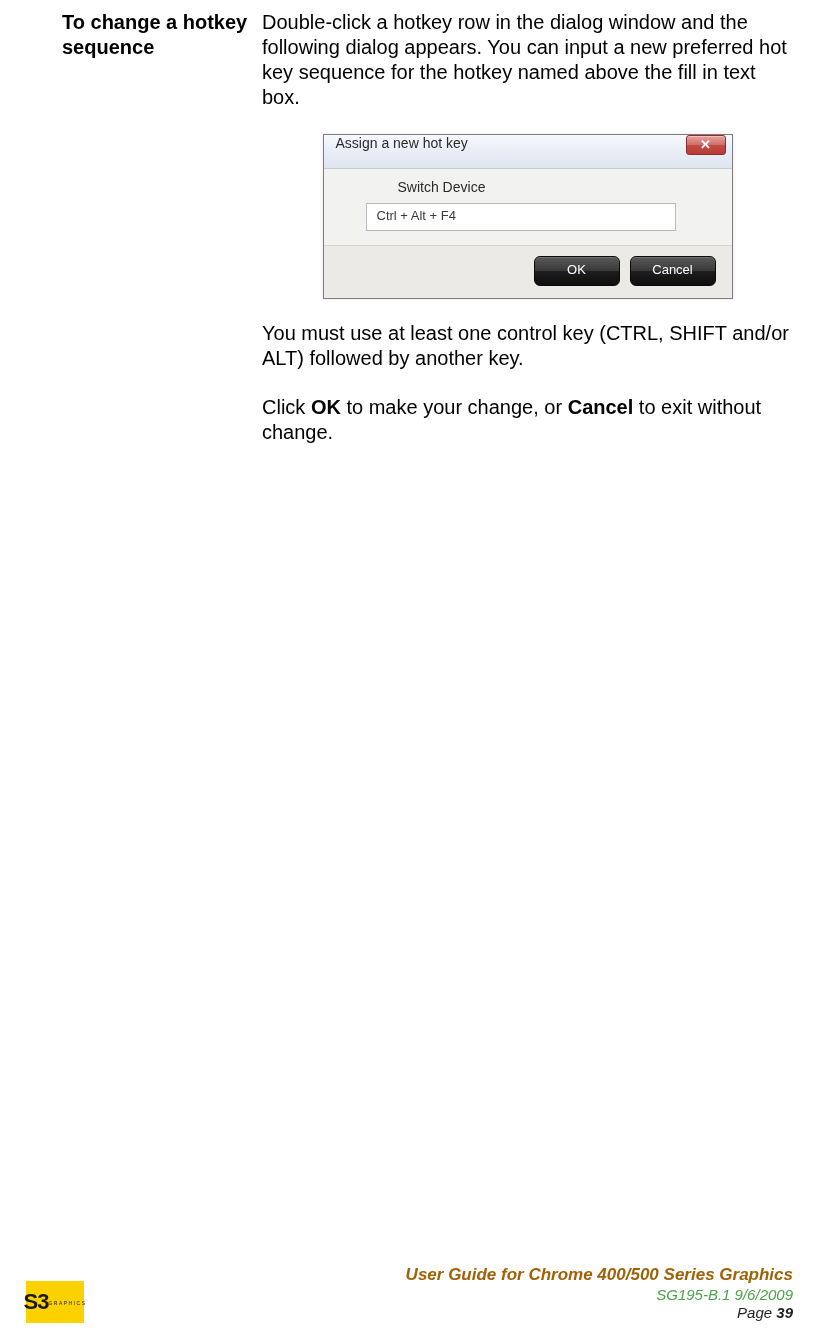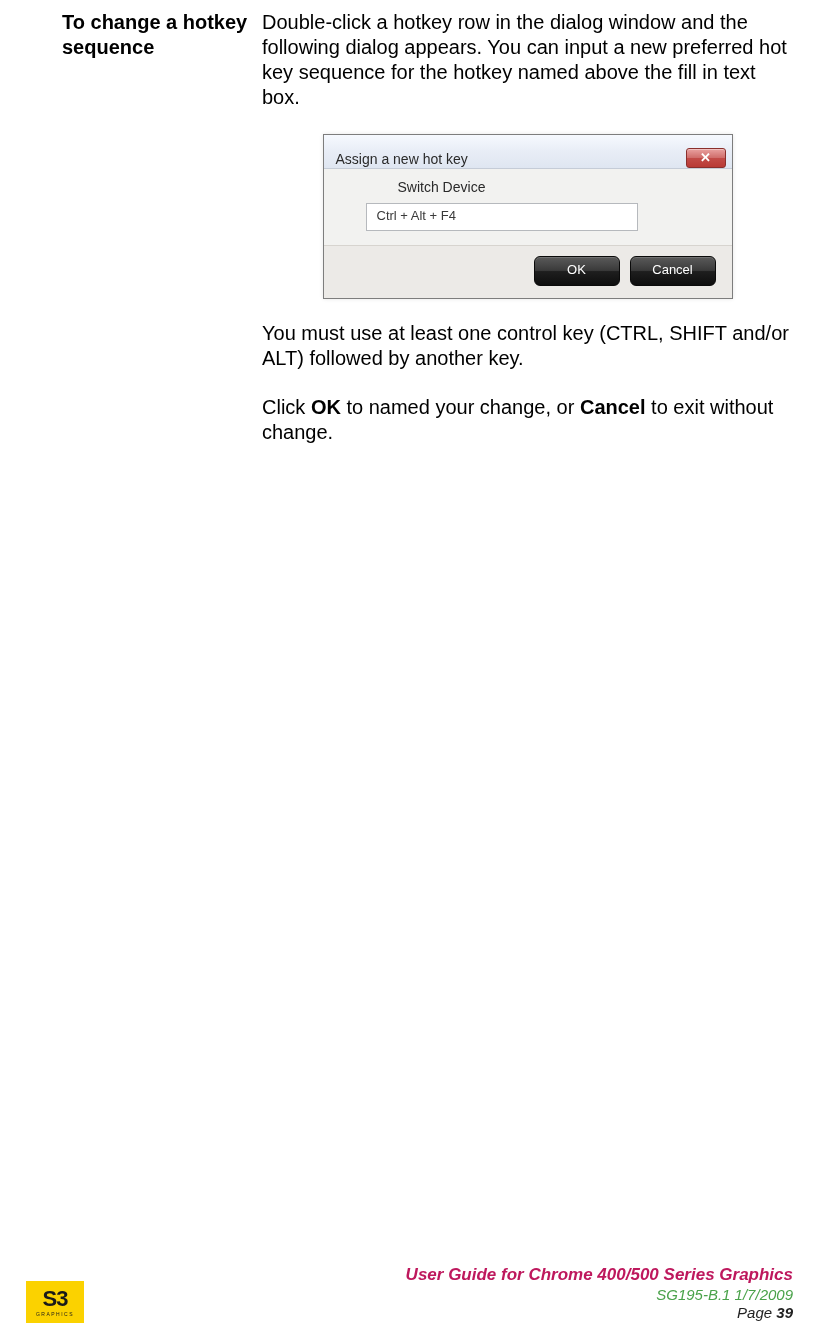--- a/index.html
+++ b/index.html
@@ -42,21 +42,21 @@
       width: 410px;
       border: 1px solid #7d7d7d;
       background: #fff;
       box-shadow: 0 0 4px rgba(0,0,0,0.1);
     }
     .dialog-titlebar {
       height: 34px;
       background: linear-gradient(to bottom, #f6f9fe, #e8edf6 50%, #dfe6f1);
       border-bottom: 1px solid #c5ccd7;
       display: flex;
-      align-items: flex-end;
+      align-items: flex-start;
       padding: 0 6px 0 12px;
       position: relative;
     }
     .dialog-title {
       font-size: 14px;
       color: #2a2a2a;
       flex: 1;
     }
     .dialog-close {
       width: 40px;
@@ -76,21 +76,21 @@
       background: #f2f2f0;
       padding: 10px 20px 14px 42px;
     }
     .dialog-label {
       font-size: 14px;
       color: #2a2a2a;
       margin-bottom: 6px;
       margin-left: 32px;
     }
     .dialog-input {
-      width: 272px;
+      width: 310px;
       height: 28px;
       border: 1px solid #b6b9bd;
       background: #fff;
       padding: 0 10px;
       font-size: 13px;
       color: #3a3a3a;
       display: flex;
       align-items: center;
     }
     .dialog-buttons {
@@ -125,21 +125,20 @@
       display: flex;
       align-items: flex-end;
       justify-content: space-between;
     }
     .logo {
       width: 58px;
       height: 42px;
       background: #fbd200;
       position: relative;
       display: flex;
-      flex-direction: column;
       align-items: center;
       justify-content: center;
     }
     .logo-top {
       font-family: Arial, sans-serif;
       font-weight: 900;
       font-size: 22px;
       color: #1a1a1a;
       letter-spacing: -1px;
       line-height: 1;
@@ -149,21 +148,21 @@
       color: #1a1a1a;
       letter-spacing: 1.5px;
       margin-top: 1px;
     }
     .footer-text {
       text-align: right;
       font-style: italic;
       font-size: 15.5px;
       line-height: 1.25;
     }
-    .footer-text .l1 { font-weight: bold; color: #be185d; font-size: 17px; }
+    .footer-text .l1 { font-weight: bold; color: #a16207; font-size: 17px; }
     .footer-text .l2 { color: #4aa24a; font-size: 15px; }
     .footer-text .l3 { color: #222; font-size: 15px; }
     .footer-text .l3 .pg { font-weight: bold; }
   </style>
 </head>
 <body>
 
 <div class="page-content">
   <div class="left-col">To change a hotkey sequence</div>
 
@@ -182,30 +181,30 @@
         </div>
         <div class="dialog-buttons">
           <div class="btn">OK</div>
           <div class="btn">Cancel</div>
         </div>
       </div>
     </div>
 
     <p class="para">You must use at least one control key (CTRL, SHIFT and/or ALT) followed by another key.</p>
     <p class="para para-last">
-      <span>Click </span><span class="bold">OK</span><span> to named your change, or </span><span class="bold">Cancel</span><span> to exit without change.</span>
+      <span>Click </span><span class="bold">OK</span><span> to make your change, or </span><span class="bold">Cancel</span><span> to exit without change.</span>
     </p>
   </div>
 </div>
 
 <div class="footer">
   <div class="logo">
     <div class="logo-top">S3</div>
     <div class="logo-bottom">GRAPHICS</div>
   </div>
   <div class="footer-text">
     <div class="l1">User Guide for Chrome 400/500 Series Graphics</div>
-    <div class="l2">SG195-B.1   1/7/2009</div>
+    <div class="l2">SG195-B.1   9/6/2009</div>
     <div class="l3">
       <span>Page </span><span class="pg">39</span>
     </div>
   </div>
 </div>
 
 </body></html>

